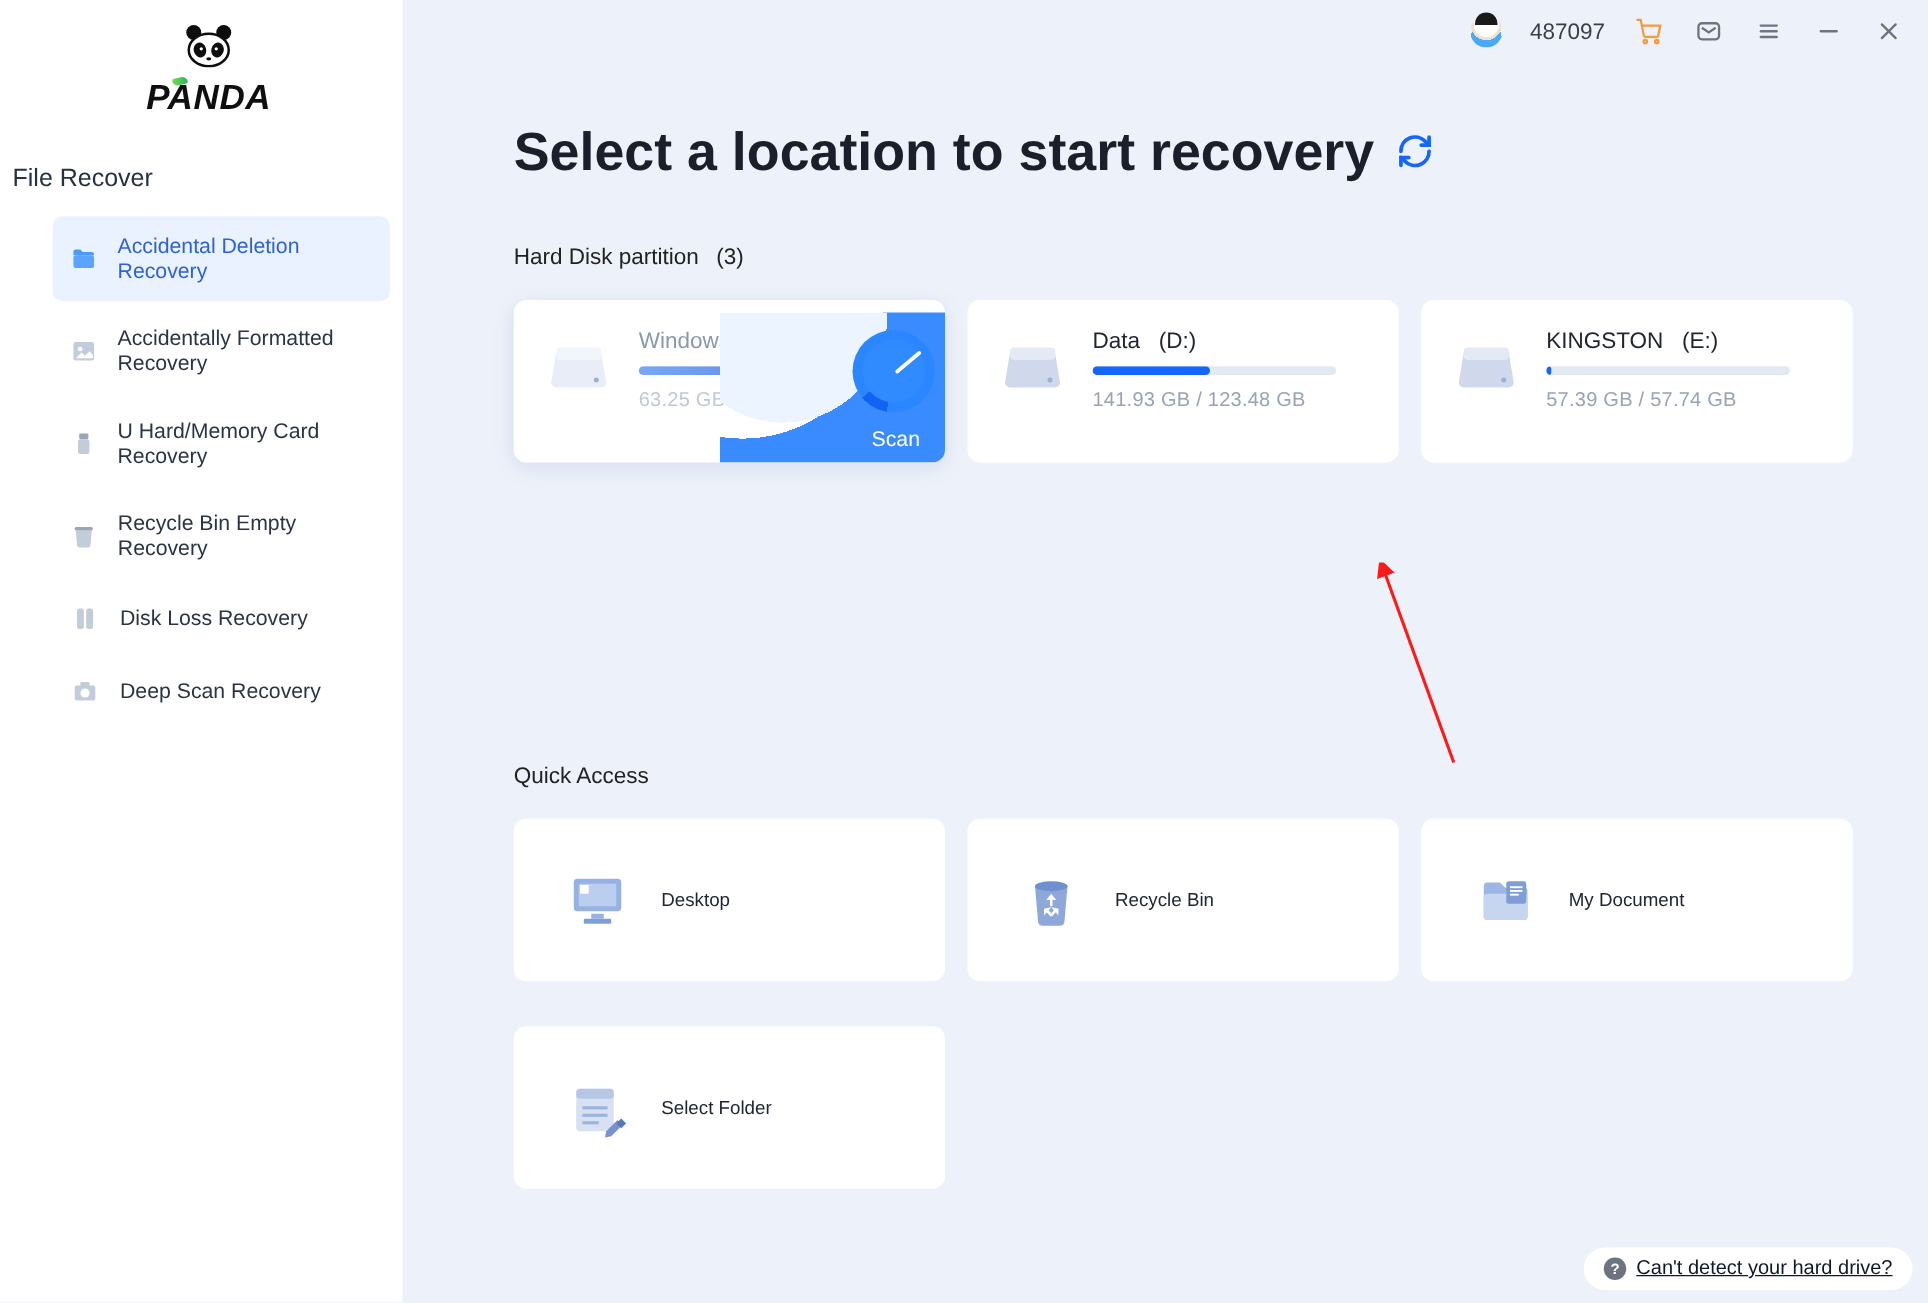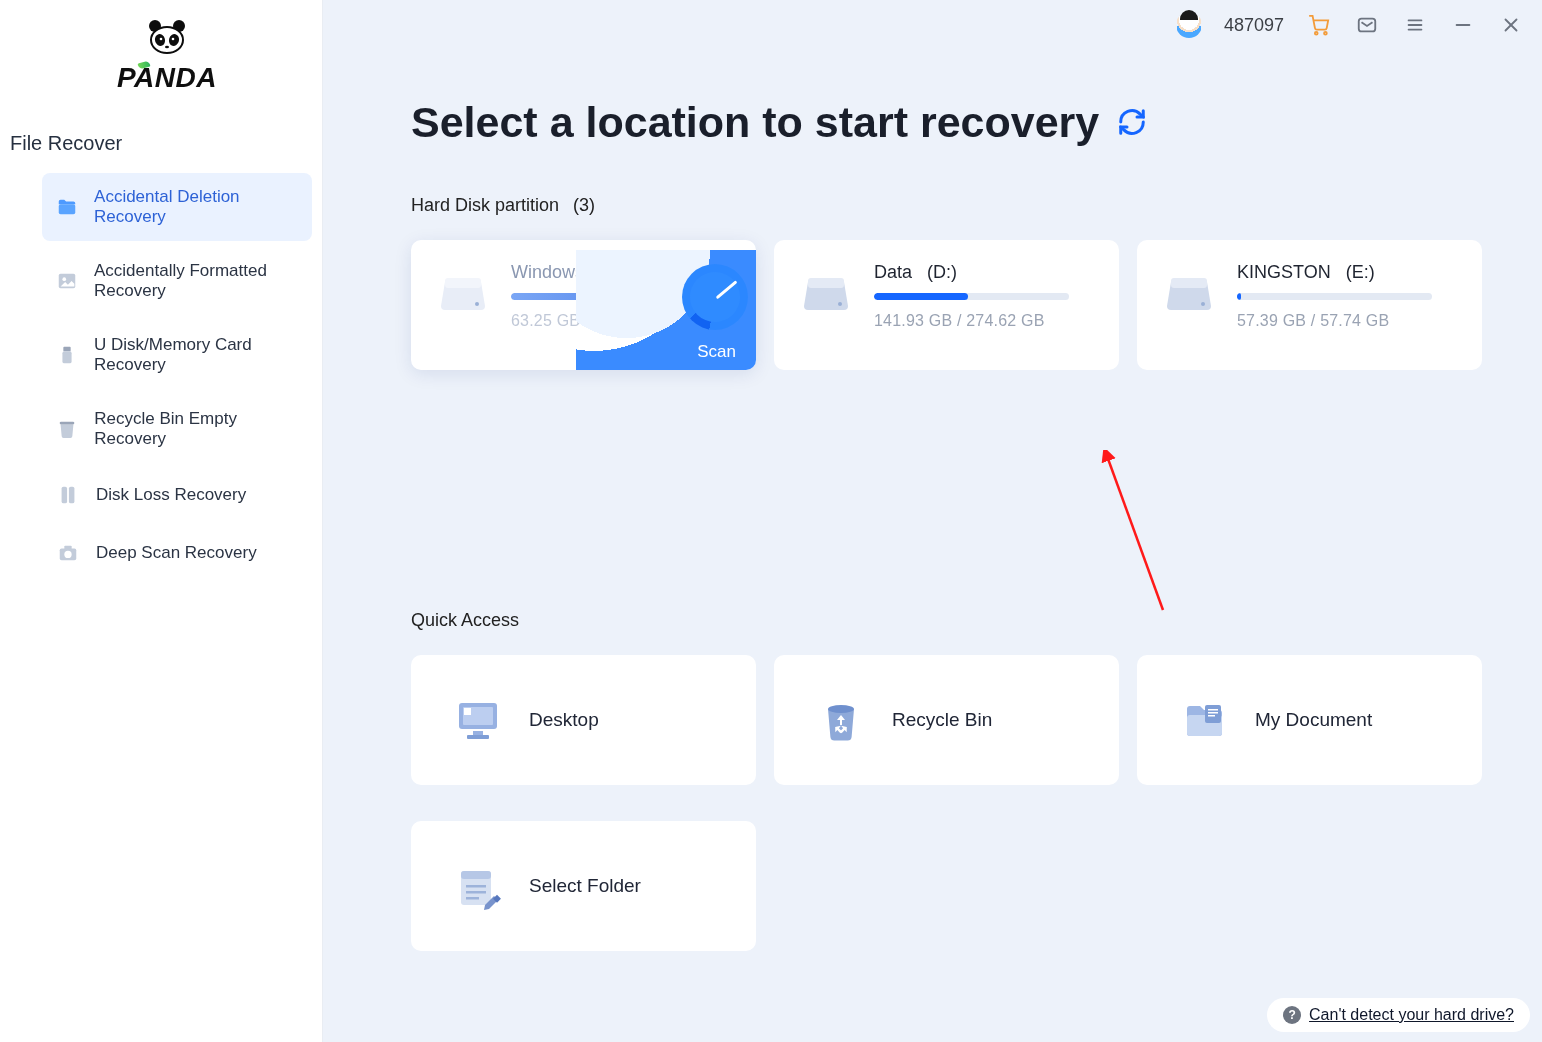--- a/index.html
+++ b/index.html
@@ -170,21 +170,21 @@
     pointer-events: none;
   }
 
   
   .qa-section { margin-top: 240px; }
   .qa-title { font-size: 18px; color: #222; margin-bottom: 24px; }
   .qa-row { display: flex; gap: 18px; flex-wrap: wrap; }
   .qa-card {
     width: 345px; height: 130px; background: #fff; border-radius: 10px;
     display: flex; align-items: center; gap: 26px; padding-left: 42px;
-    cursor: pointer; font-size: 19px; color: #202636;
+    cursor: pointer; font-size: 15px; color: #202636;
   }
   .qa-card.sel { margin-top: 18px; }
   .qa-icon { width: 50px; height: 50px; }
 
   
   .footer-link {
     position: absolute; right: 12px; bottom: 10px;
     background: #fff; border-radius: 18px;
     padding: 8px 16px; display: flex; align-items: center; gap: 8px;
     font-size: 16px;
@@ -236,21 +236,21 @@
           </span>
           <span>Accidentally Formatted Recovery</span>
         </div>
         <div class="sidebar-item">
           <span class="icon-slot">
             <svg width="22" height="22" viewBox="0 0 24 24" fill="#c3ccda">
               <rect x="8" y="3" width="8" height="5" rx="1" fill="#9aa5b8"></rect>
               <rect x="7" y="8" width="10" height="13" rx="2"></rect>
             </svg>
           </span>
-          <span>U Disk/Memory Card Recovery</span>
+          <span>U Hard/Memory Card Recovery</span>
         </div>
         <div class="sidebar-item">
           <span class="icon-slot">
             <svg width="22" height="22" viewBox="0 0 24 24" fill="#c3ccda">
               <path d="M5 7h14l-1.2 13a2 2 0 0 1-2 1.8H8.2a2 2 0 0 1-2-1.8z"></path>
               <rect x="4" y="4" width="16" height="3" rx="1.5" fill="#9aa5b8"></rect>
             </svg>
           </span>
           <span>Recycle Bin Empty Recovery</span>
         </div>
@@ -355,21 +355,21 @@
             <div class="drive-icon"><svg width="52" height="52" viewBox="0 0 52 52">
                 <path d="M8 14h36l4 24a4 4 0 0 1-4 4H8a4 4 0 0 1-4-4z" fill="#cfd9eb"></path>
                 <rect x="8" y="10" width="36" height="10" rx="3" fill="#e4eaf5"></rect>
                 <circle cx="40" cy="36" r="2" fill="#9ab0d6"></circle>
               </svg></div>
             <div class="drive-info">
               <div class="drive-name">Data &nbsp; <span class="letter">(D:)</span></div>
               <div class="progress">
                 <div class="fill" style="width:48%"></div>
               </div>
-              <div class="drive-size">141.93 GB / 274.62 GB</div>
+              <div class="drive-size">141.93 GB / 123.48 GB</div>
             </div>
           </div>
           <div class="drive-card">
             <div class="drive-icon"><svg width="52" height="52" viewBox="0 0 52 52">
                 <path d="M8 14h36l4 24a4 4 0 0 1-4 4H8a4 4 0 0 1-4-4z" fill="#cfd9eb"></path>
                 <rect x="8" y="10" width="36" height="10" rx="3" fill="#e4eaf5"></rect>
                 <circle cx="40" cy="36" r="2" fill="#9ab0d6"></circle>
               </svg></div>
             <div class="drive-info">
               <div class="drive-name">KINGSTON &nbsp; <span class="letter">(E:)</span></div>

